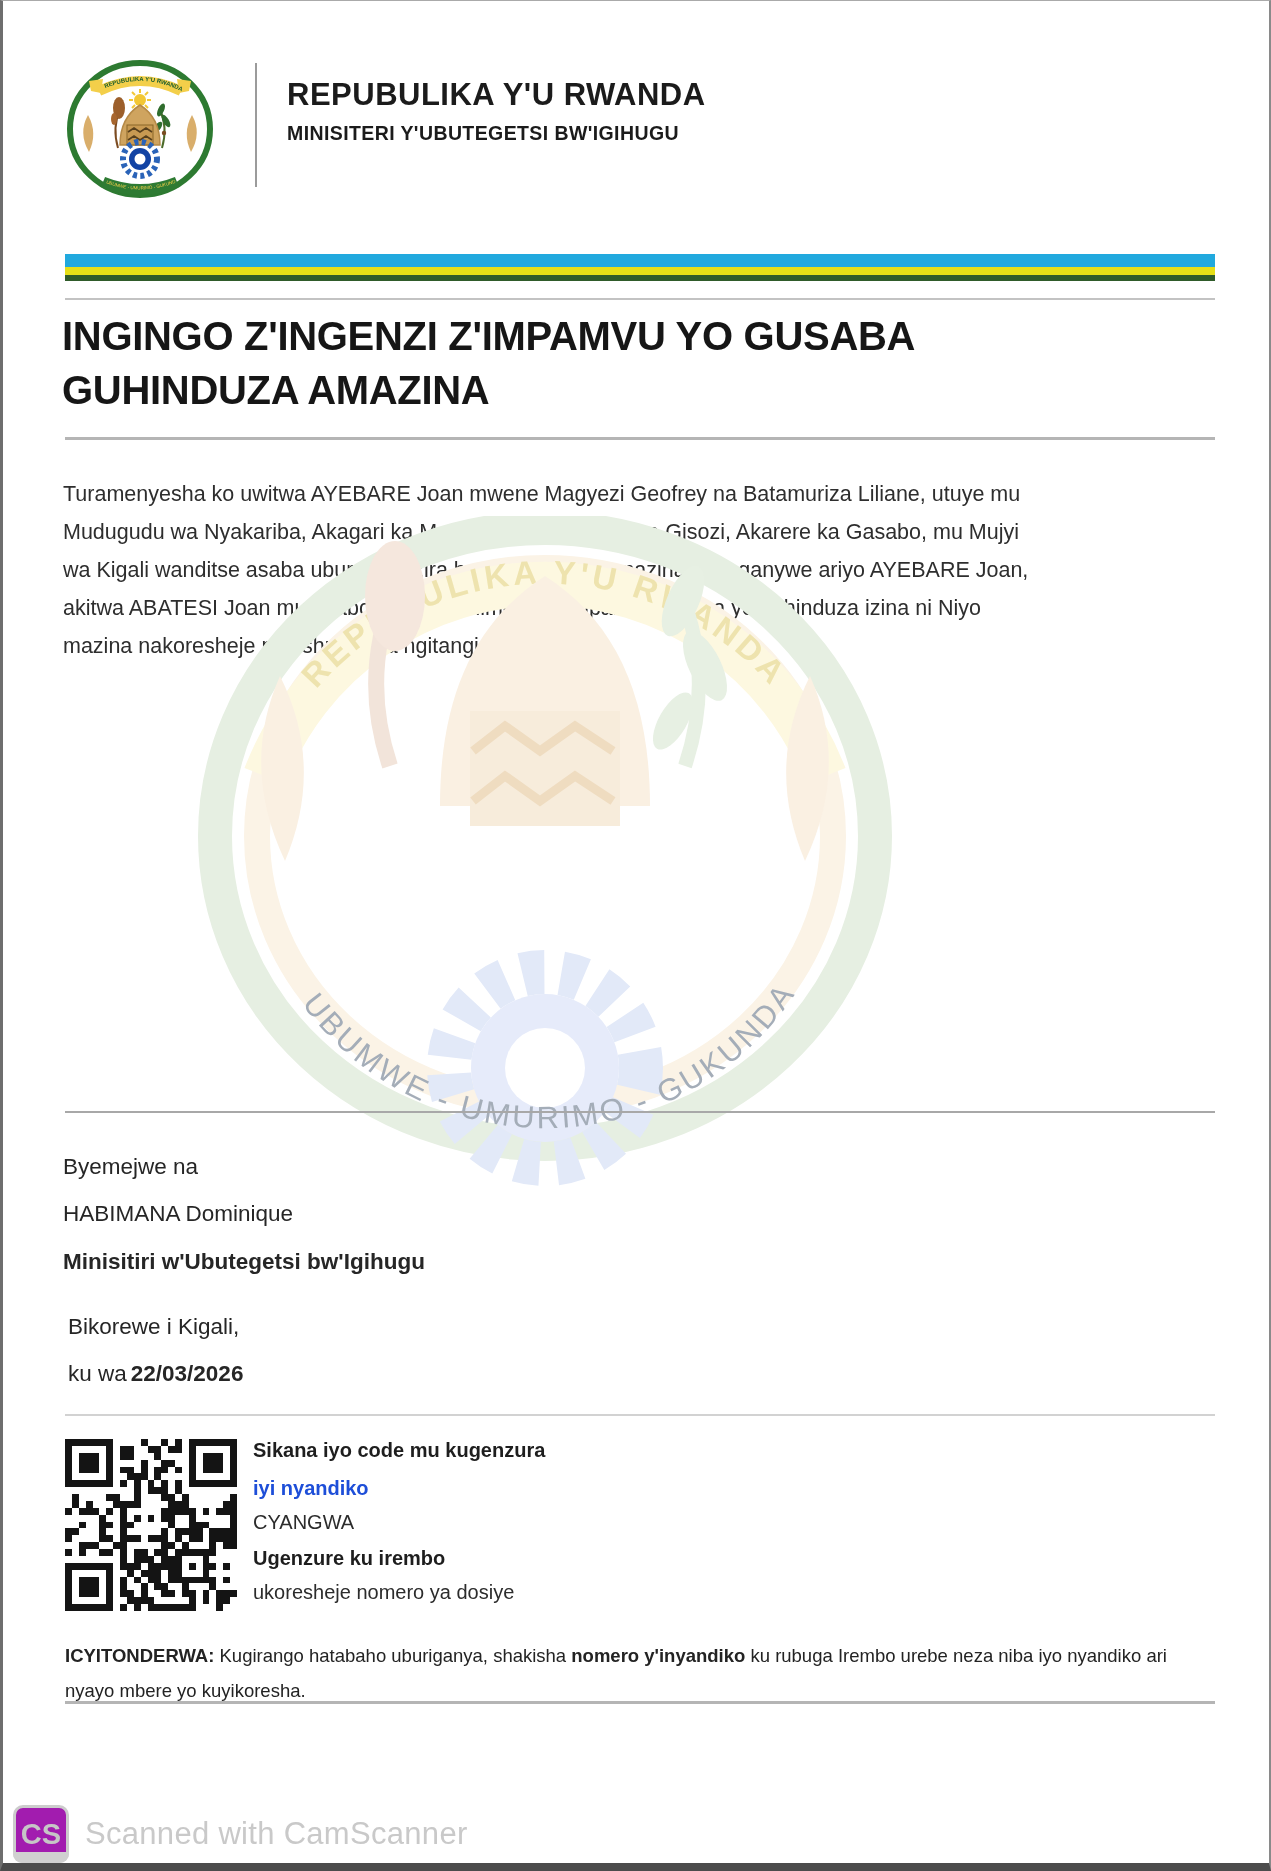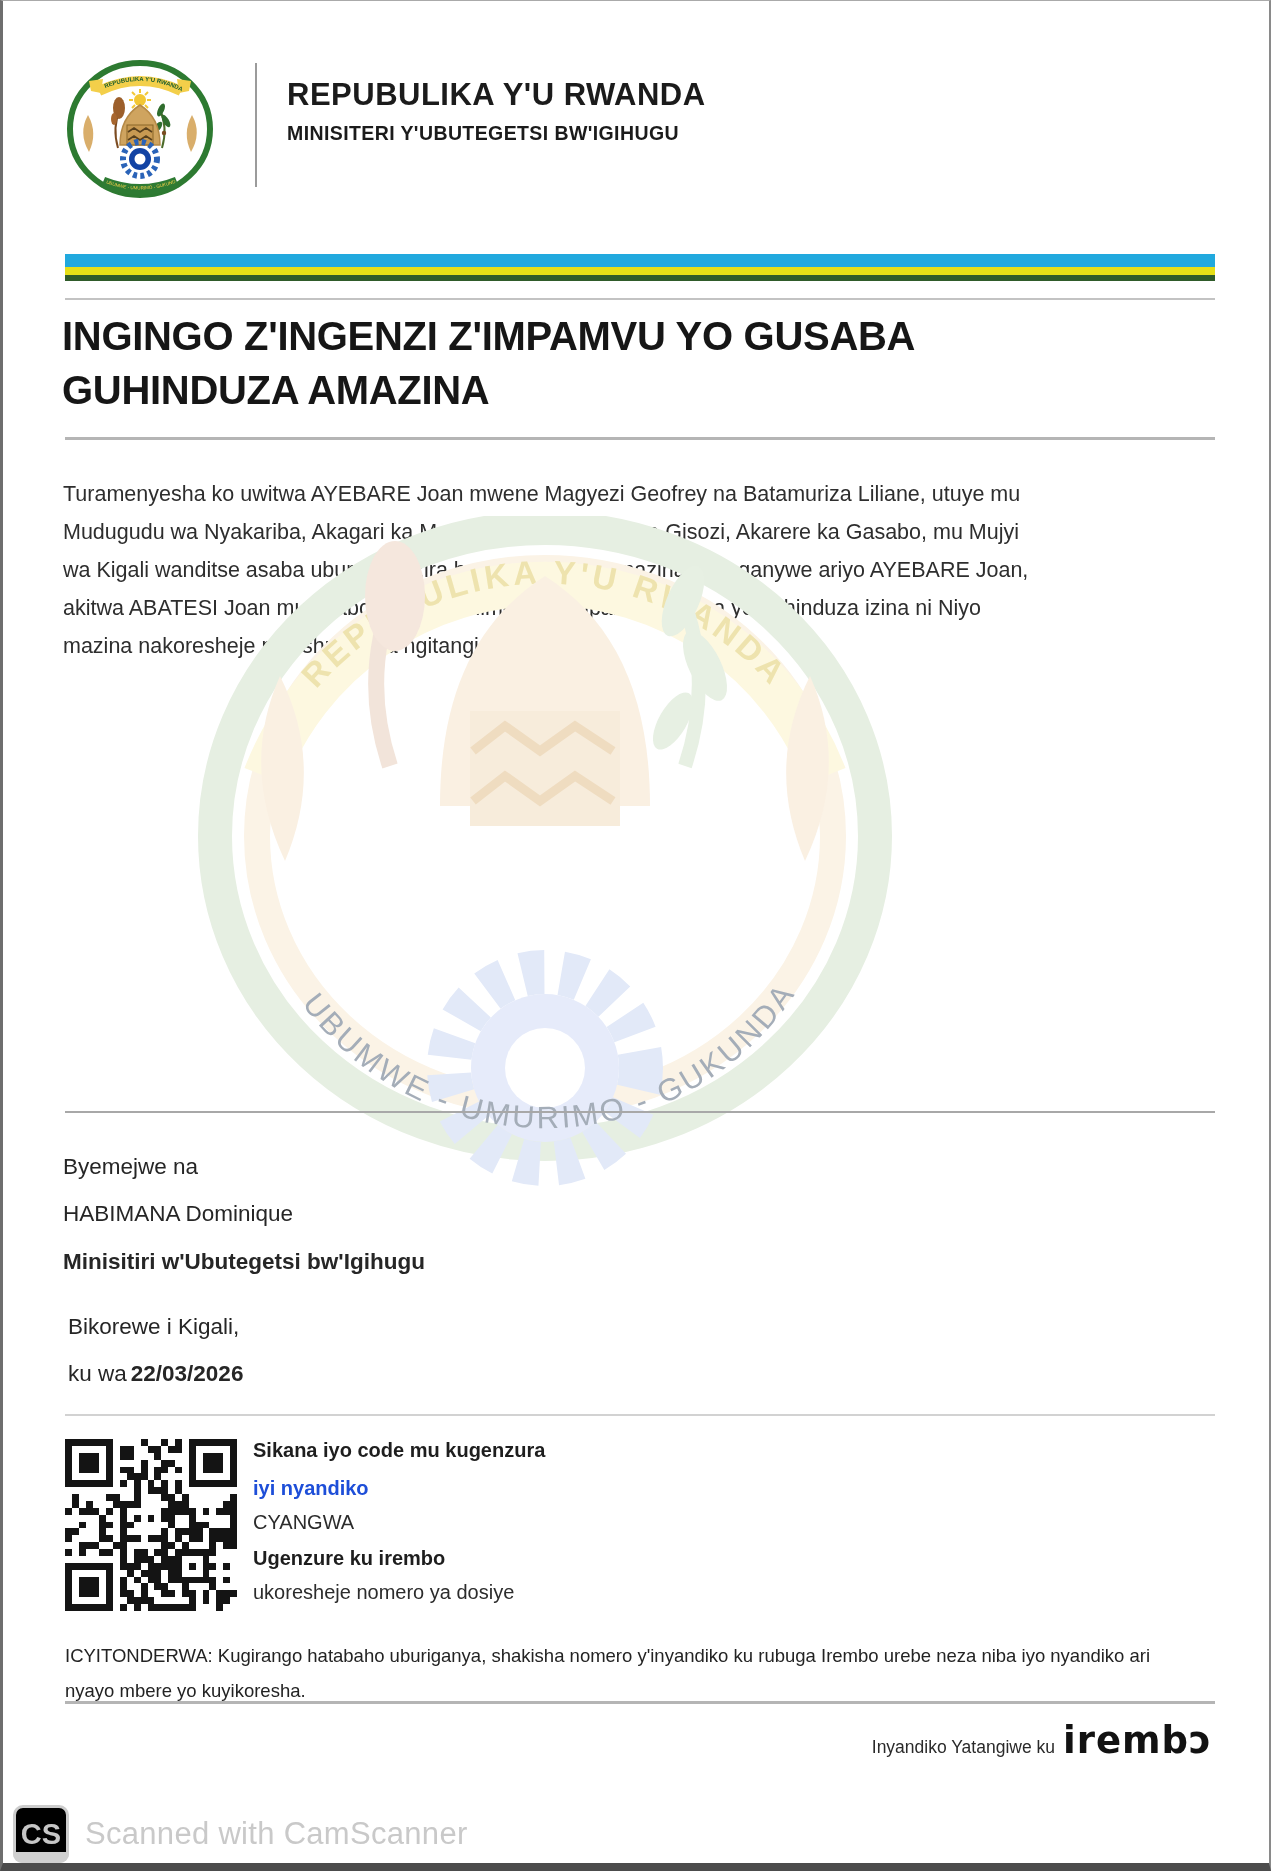--- a/index.html
+++ b/index.html
@@ -49,28 +49,28 @@
   .qr-box{left:62px;top:1438px;width:172px;height:172px;}
   .qr-box svg{display:block;}
   .v-lines{left:250px;top:1438px;width:760px;}
   .v1{font-size:20px;font-weight:bold;color:#1e1e1e;margin:0 0 15px 0;}
   .v2{font-size:20px;font-weight:bold;color:#1d4ed8;margin:0 0 11px 0;}
   .v3{font-size:20px;color:#2c2c2c;margin:0 0 13px 0;}
   .v4{font-size:20px;font-weight:bold;color:#1e1e1e;margin:0 0 11px 0;}
   .v5{font-size:20px;color:#2c2c2c;margin:0 0 3px 0;}
   .v6{font-size:30.5px;font-weight:bold;color:#111;letter-spacing:.5px;margin:0;}
   .notice{left:62px;top:1637px;width:1118px;font-size:18.5px;line-height:35px;color:#232323;}
-  .notice b{font-weight:normal;}
+  .notice b{font-weight:bold;}
   
   .issued{right:57px;top:1718px;display:flex;align-items:center;}
   .issued-label{font-size:17.5px;color:#2a2a2a;margin-right:8px;padding-top:14px;}
   .irembo-logo{font-family:"DejaVu Sans", sans-serif;font-size:37px;font-weight:bold;color:#121212;letter-spacing:1px;}
   
   .cam{left:10px;top:1804px;display:flex;align-items:center;}
-  .cs-icon{position:relative;width:50px;height:52px;border:3px solid #cccccc;border-radius:10px;background:#000000;
+  .cs-icon{position:relative;width:50px;height:52px;border:3px solid #cccccc;border-radius:10px;background:#a21caf;
     display:flex;align-items:center;justify-content:center;font-size:29px;font-weight:bold;color:#c6c6c6;}
   .cs-base{position:absolute;left:-3px;right:-3px;bottom:-3px;height:11px;background:#d0d0d0;border-radius:0 0 9px 9px;}
   .cam-text{margin-left:16px;font-size:31px;color:#c9c9c9;letter-spacing:.3px;}
 </style>
 </head>
 <body>
 
 <div class="page">
 
   <div class="abs emblem">
@@ -507,24 +507,20 @@
   </div>
 
   <div class="abs notice">
     <b>ICYITONDERWA:</b>
     <span>Kugirango hatabaho uburiganya, shakisha</span>
     <b>nomero y'inyandiko</b>
     <span>ku rubuga Irembo urebe neza niba iyo nyandiko ari nyayo mbere yo kuyikoresha.</span>
   </div>
   <div class="abs rule rule5"></div>
 
-  <div class="abs issued">
-    <span class="issued-label">Inyandiko Yatangiwe ku</span>
-    <span class="irembo-logo">irembɔ</span>
-  </div>
 
   <div class="abs cam">
     <div class="cs-icon">
       <span>CS</span>
       <div class="cs-base"></div>
     </div>
     <div class="cam-text">Scanned with CamScanner</div>
   </div>
 
 </div>

